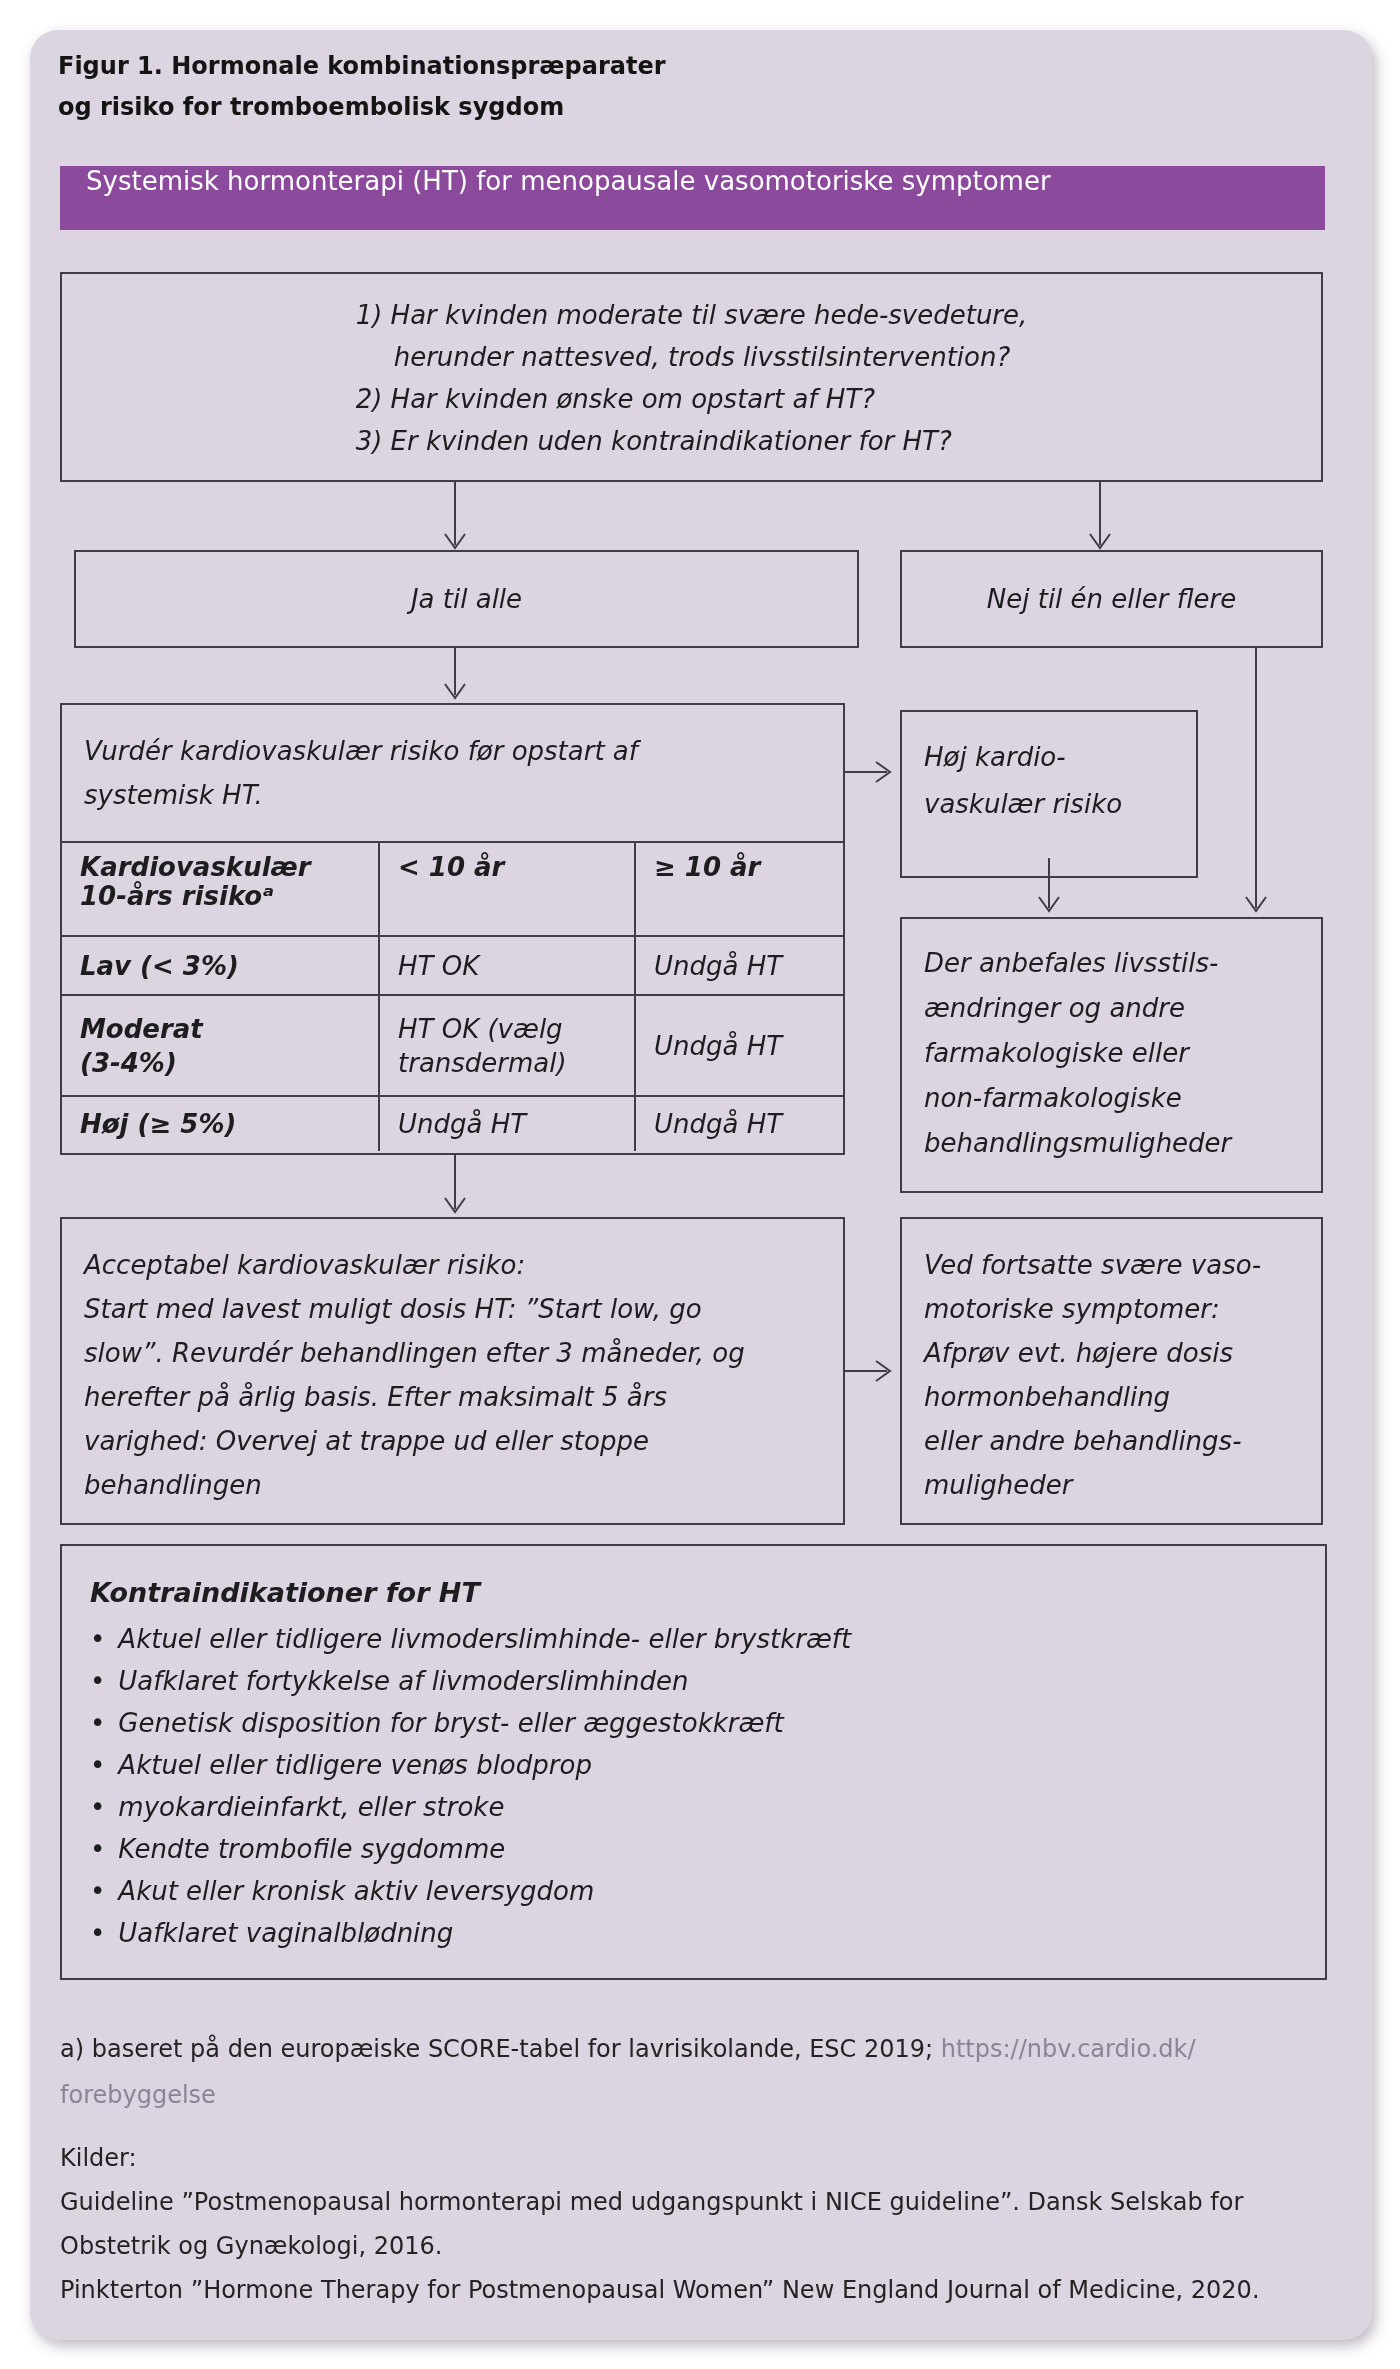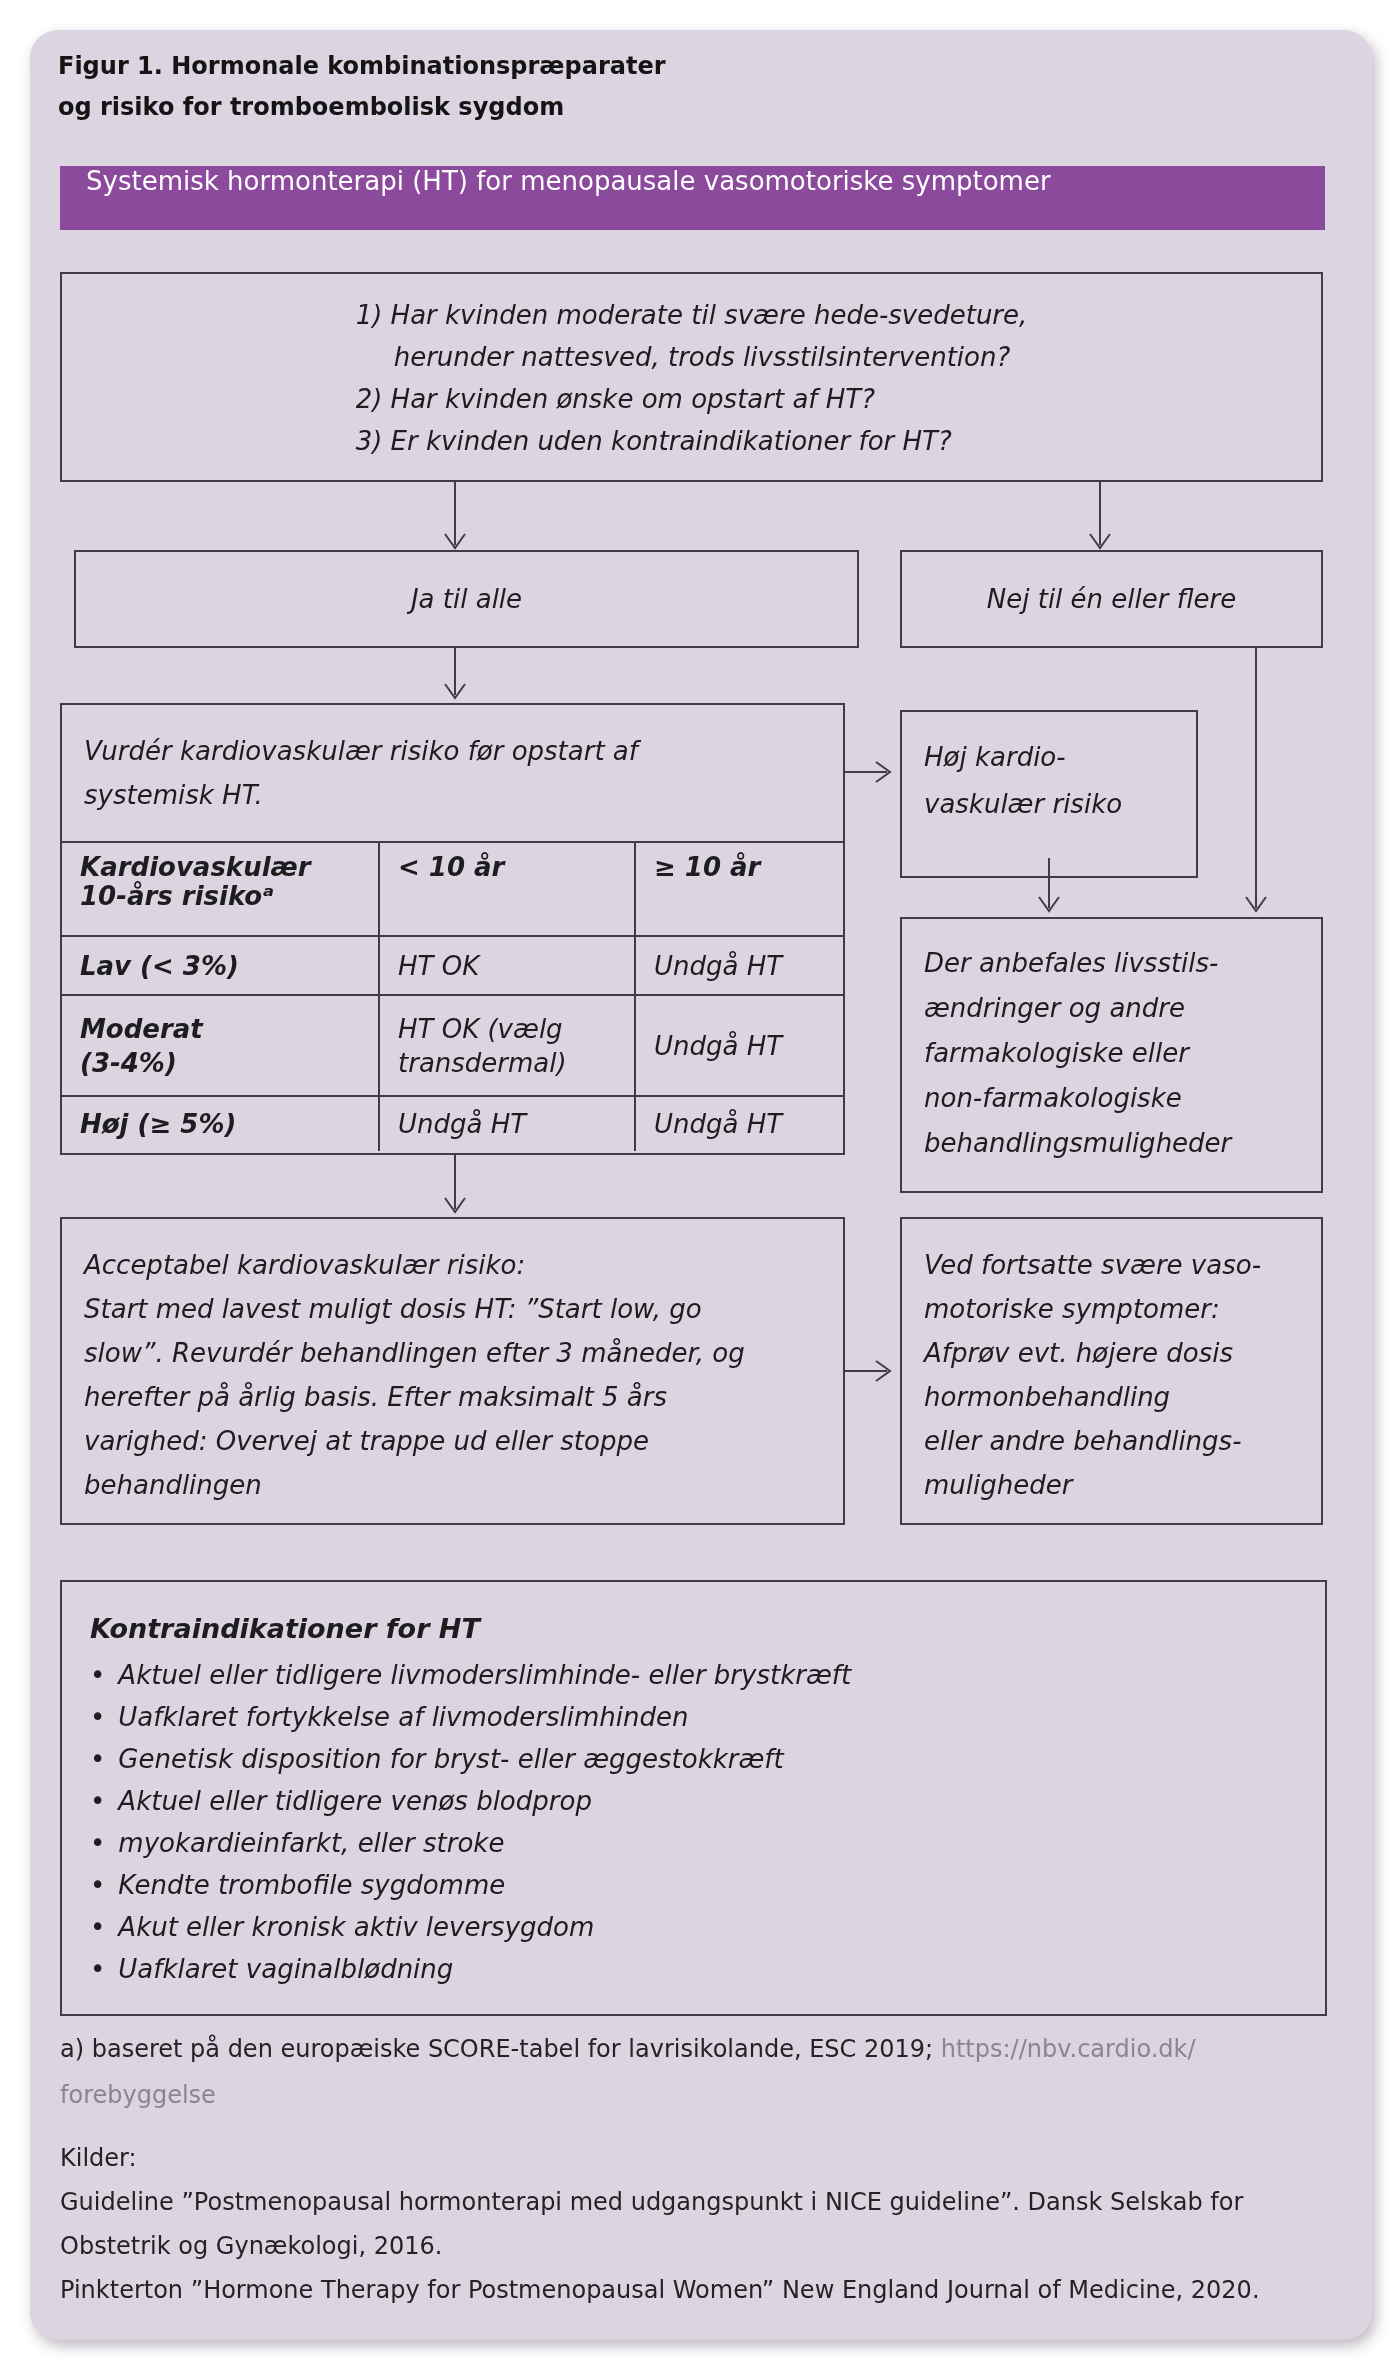--- a/index.html
+++ b/index.html
@@ -49,21 +49,21 @@
   }
   .td.c3 { border-right:none; }
   .td.lastrow { border-bottom:none;text-align:center; }
   .td.hdr { font-weight:bold; align-items:flex-start; padding-top:12px; line-height:29px; }
   .td.lbl { font-weight:bold; }
 
   #der    { left:870px; top:887px;  width:423px; height:276px; padding:22px 0 0 22px; line-height:45px; }
   #accept { left:30px;  top:1187px; width:785px; height:308px; padding:24px 0 0 22px; line-height:44px; }
   #ved    { left:870px; top:1187px; width:423px; height:308px; padding:24px 0 16px 22px; line-height:44px; }
 
-  #kontra { left:30px; top:1550px; width:1267px; height:436px; padding:26px 0 0 28px; }
+  #kontra { left:30px; top:1514px; width:1267px; height:436px; padding:26px 0 0 28px; }
   .k-title { font-weight:bold; font-size:27px; line-height:42px; margin-bottom:4px; }
   .k-item  { line-height:42px; }
   .k-item::before { content:"•"; margin-right:13px; }
 
   #footnote {
     position:absolute; left:30px; top:1996px; width:1285px;
     font-size:24px; line-height:46px; color:#232323;
   }
   .muted { color:#8b8495; }
   #sources {

